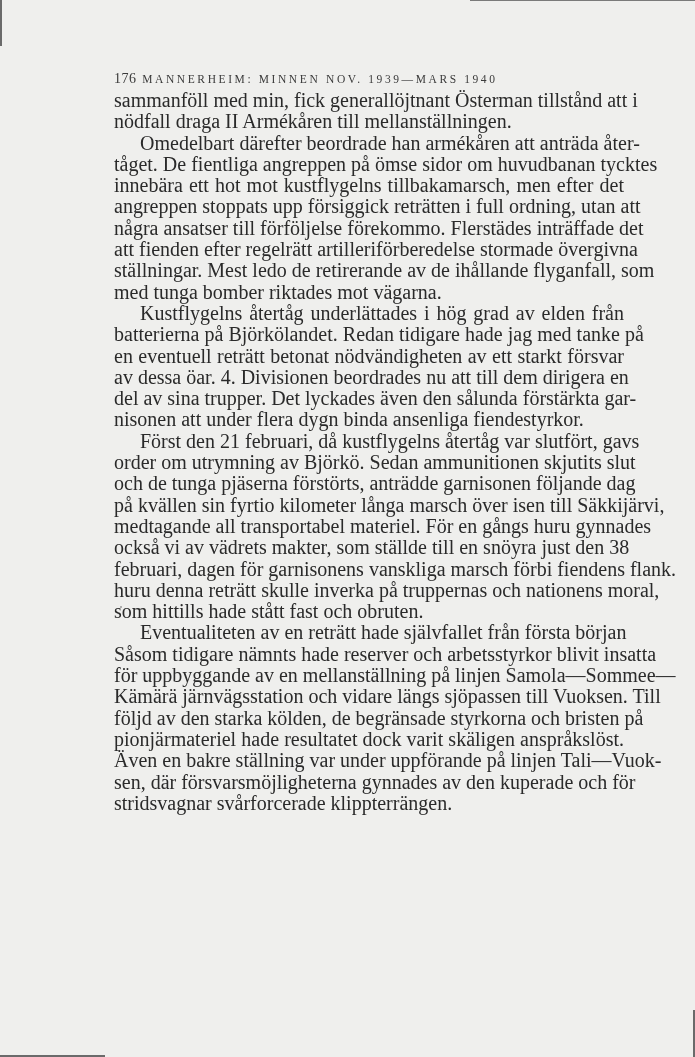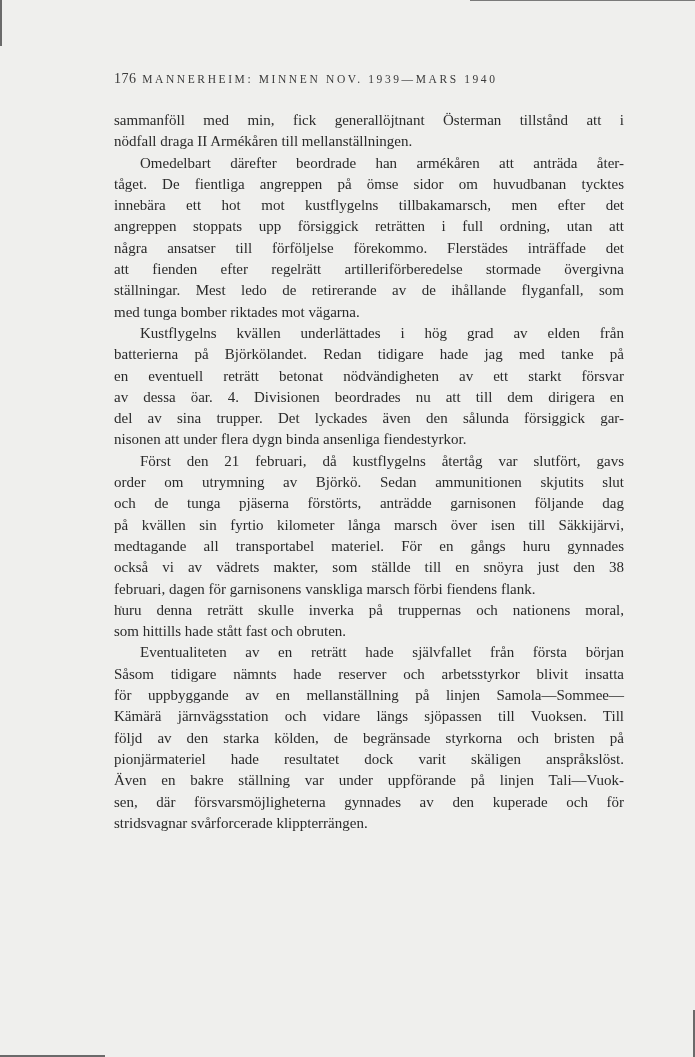--- a/index.html
+++ b/index.html
@@ -62,22 +62,21 @@
     line-height: 22px;
   }
   .running-head .pnum {
     letter-spacing: 0.5px;
   }
   .running-head .sc {
     font-size: 11.5px;
     letter-spacing: 2.6px;
   }
   .body-text {
-    margin-top: 20px;
-    font-size: 15px;
+    font-size: 20px;
     line-height: 21.3px;
   }
   .line {
     display: block;
     white-space: nowrap;
     text-align: justify;
     text-align-last: justify;
     height: 21.3px;
   }
   .line.last {
@@ -121,25 +120,25 @@
         <span class="line indent">Omedelbart därefter beordrade han armékåren att anträda åter-</span>
         <span class="line">tåget. De fientliga angreppen på ömse sidor om huvudbanan tycktes</span>
         <span class="line">innebära ett hot mot kustflygelns tillbakamarsch, men efter det</span>
         <span class="line">angreppen stoppats upp försiggick reträtten i full ordning, utan att</span>
         <span class="line">några ansatser till förföljelse förekommo. Flerstädes inträffade det</span>
         <span class="line">att fienden efter regelrätt artilleriförberedelse stormade övergivna</span>
         <span class="line">ställningar. Mest ledo de retirerande av de ihållande flyganfall, som</span>
         <span class="line last">med tunga bomber riktades mot vägarna.</span>
       </div>
       <div>
-        <span class="line indent">Kustflygelns kvällen underlättades i hög grad av elden från</span>
+        <span class="line indent">Kustflygelns återtåg underlättades i hög grad av elden från</span>
         <span class="line">batterierna på Björkölandet. Redan tidigare hade jag med tanke på</span>
         <span class="line">en eventuell reträtt betonat nödvändigheten av ett starkt försvar</span>
         <span class="line">av dessa öar. 4. Divisionen beordrades nu att till dem dirigera en</span>
-        <span class="line">del av sina trupper. Det lyckades även den sålunda försiggick gar-</span>
+        <span class="line">del av sina trupper. Det lyckades även den sålunda förstärkta gar-</span>
         <span class="line last">nisonen att under flera dygn binda ansenliga fiendestyrkor.</span>
       </div>
       <div>
         <span class="line indent">Först den 21 februari, då kustflygelns återtåg var slutfört, gavs</span>
         <span class="line">order om utrymning av Björkö. Sedan ammunitionen skjutits slut</span>
         <span class="line">och de tunga pjäserna förstörts, anträdde garnisonen följande dag</span>
         <span class="line">på kvällen sin fyrtio kilometer långa marsch över isen till Säkkijärvi,</span>
         <span class="line">medtagande all transportabel materiel. För en gångs huru gynnades</span>
         <span class="line">också vi av vädrets makter, som ställde till en snöyra just den 38</span>
         <span class="line last">februari, dagen för garnisonens vanskliga marsch förbi fiendens flank.</span>

